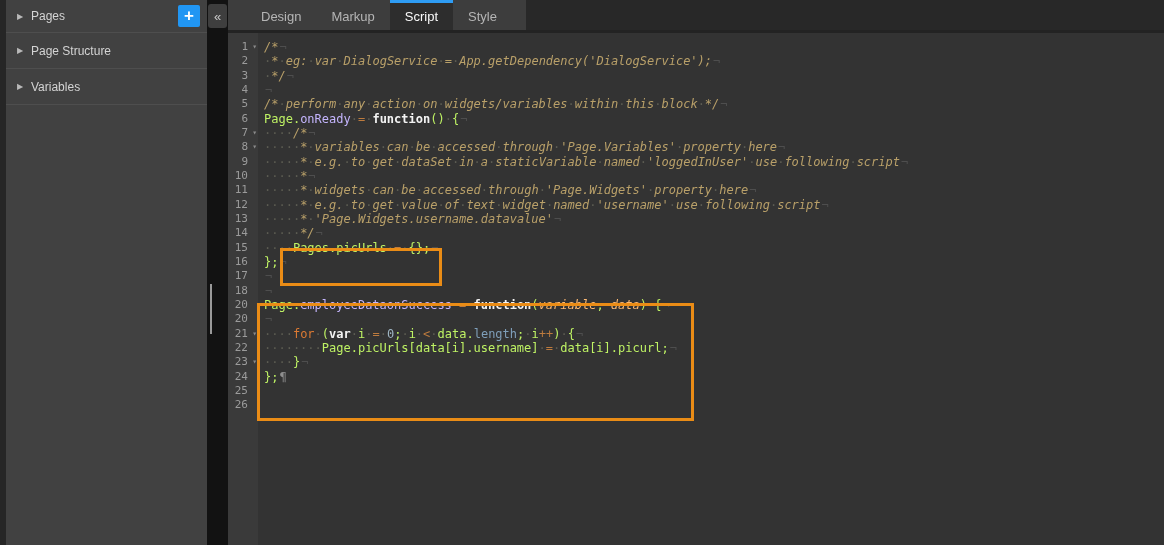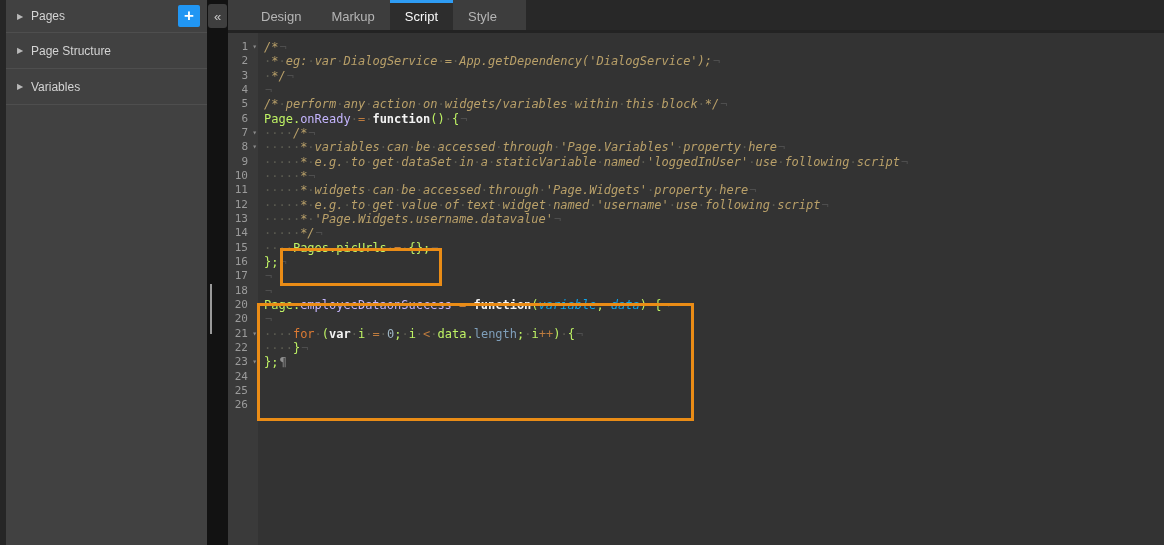--- a/index.html
+++ b/index.html
@@ -70,21 +70,21 @@
   .code-line { height:14.34px; line-height:14.34px; white-space:pre; }
   
   .c  { color:#b9a069; font-style:italic; }
   .p  { color:#bef264; }
   .f  { color:#c4b5fd; }
   .k  { color:#f3f3f3; font-weight:bold;text-align:right; }
   .kw { color:#dd7a33; }
   .o  { color:#bd7b3e; }
   .n  { color:#9fb6c4; }
   .s  { color:#7f9fba;margin-top:27px; }
-  .a  { color:#0ea5e9; font-style:italic; }
+  .a  { color:#fdba74; font-style:italic; }
   .ws { color:#5c5c52; }
   .eol { color:#4e4e4e; padding-left:1px; }
   .eof { color:#8f8f8f; padding-left:1px; }
   
   .hl { position:absolute; border:3px solid #ea8c16; pointer-events:none; }
   .box1 { left:52px; top:215px; width:162px; height:38px; }
   .box2 { left:29px; top:270px; width:437px; height:118px; }
 </style>
 </head>
 <body>
@@ -166,20 +166,21 @@
           <div class="code-line"><span class="ws">·····</span><span class="c">*</span><span class="ws">·</span><span class="c">e.g.</span><span class="ws">·</span><span class="c">to</span><span class="ws">·</span><span class="c">get</span><span class="ws">·</span><span class="c">value</span><span class="ws">·</span><span class="c">of</span><span class="ws">·</span><span class="c">text</span><span class="ws">·</span><span class="c">widget</span><span class="ws">·</span><span class="c">named</span><span class="ws">·</span><span class="c">'username'</span><span class="ws">·</span><span class="c">use</span><span class="ws">·</span><span class="c">following</span><span class="ws">·</span><span class="c">script</span><span class="eol">¬</span></div>
           <div class="code-line"><span class="ws">·····</span><span class="c">*</span><span class="ws">·</span><span class="c">'Page.Widgets.username.datavalue'</span><span class="eol">¬</span></div>
           <div class="code-line"><span class="ws">·····</span><span class="c">*/</span><span class="eol">¬</span></div>
           <div class="code-line"><span class="ws">····</span><span class="p">Pages.picUrls</span><span class="ws">·</span><span class="o">=</span><span class="ws">·</span><span class="p">{};</span><span class="eol">¬</span></div>
           <div class="code-line"><span class="p">};</span><span class="eol">¬</span></div>
           <div class="code-line"><span class="eol">¬</span></div>
           <div class="code-line"><span class="eol">¬</span></div>
           <div class="code-line"><span class="p">Page.</span><span class="f">employeeDataonSuccess</span><span class="ws">·</span><span class="o">=</span><span class="ws">·</span><span class="k">function</span><span class="p">(</span><span class="a">variable</span><span class="p">,</span><span class="ws">·</span><span class="a">data</span><span class="p">)</span><span class="ws">·</span><span class="p">{</span><span class="eol">¬</span></div>
           <div class="code-line"><span class="eol">¬</span></div>
           <div class="code-line"><span class="ws">····</span><span class="kw">for</span><span class="ws">·</span><span class="p">(</span><span class="k">var</span><span class="ws">·</span><span class="p">i</span><span class="ws">·</span><span class="o">=</span><span class="ws">·</span><span class="n">0</span><span class="p">;</span><span class="ws">·</span><span class="p">i</span><span class="ws">·</span><span class="o">&lt;</span><span class="ws">·</span><span class="p">data.</span><span class="s">length</span><span class="p">;</span><span class="ws">·</span><span class="p">i</span><span class="o">++</span><span class="p">)</span><span class="ws">·</span><span class="p">{</span><span class="eol">¬</span></div>
+          <div class="code-line"><span class="ws">········</span><span class="p">Page.picUrls[data[i].username]</span><span class="ws">·</span><span class="o">=</span><span class="ws">·</span><span class="p">data[i].picurl;</span><span class="eol">¬</span></div>
           <div class="code-line"><span class="ws">····</span><span class="p">}</span><span class="eol">¬</span></div>
           <div class="code-line"><span class="p">};</span><span class="eof">¶</span></div>
         </div>
       <div class="hl box1"></div>
       <div class="hl box2"></div>
     </div>
   </main>
 
 </div>
 

